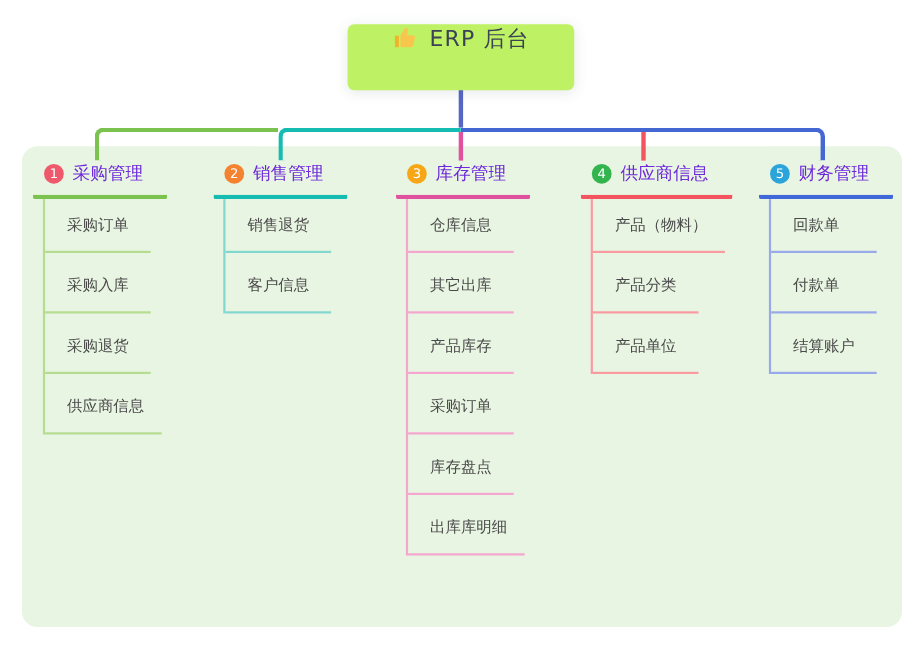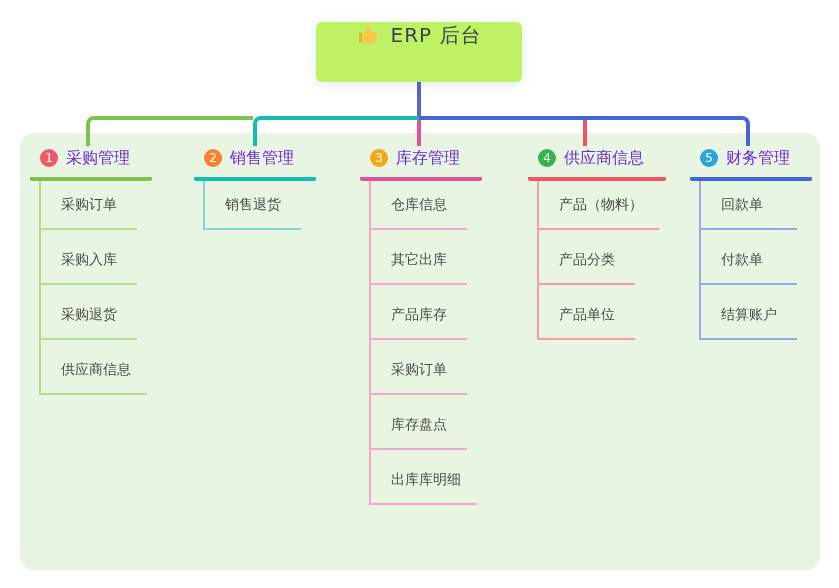--- a/index.html
+++ b/index.html
@@ -174,20 +174,23 @@
 
   <div class="branch b2 pos-b2">
     <div class="branch-header">
       <span class="badge">2</span>
       <span class="branch-label">销售管理</span>
     </div>
     <ul class="children">
       <li>
           <span>销售退货</span>
         </li>
+      <li>
+          <span>客户信息</span>
+        </li>
     </ul>
   </div>
 
   <div class="branch b3 pos-b3">
     <div class="branch-header">
       <span class="badge">3</span>
       <span class="branch-label">库存管理</span>
     </div>
     <ul class="children">
       <li>

